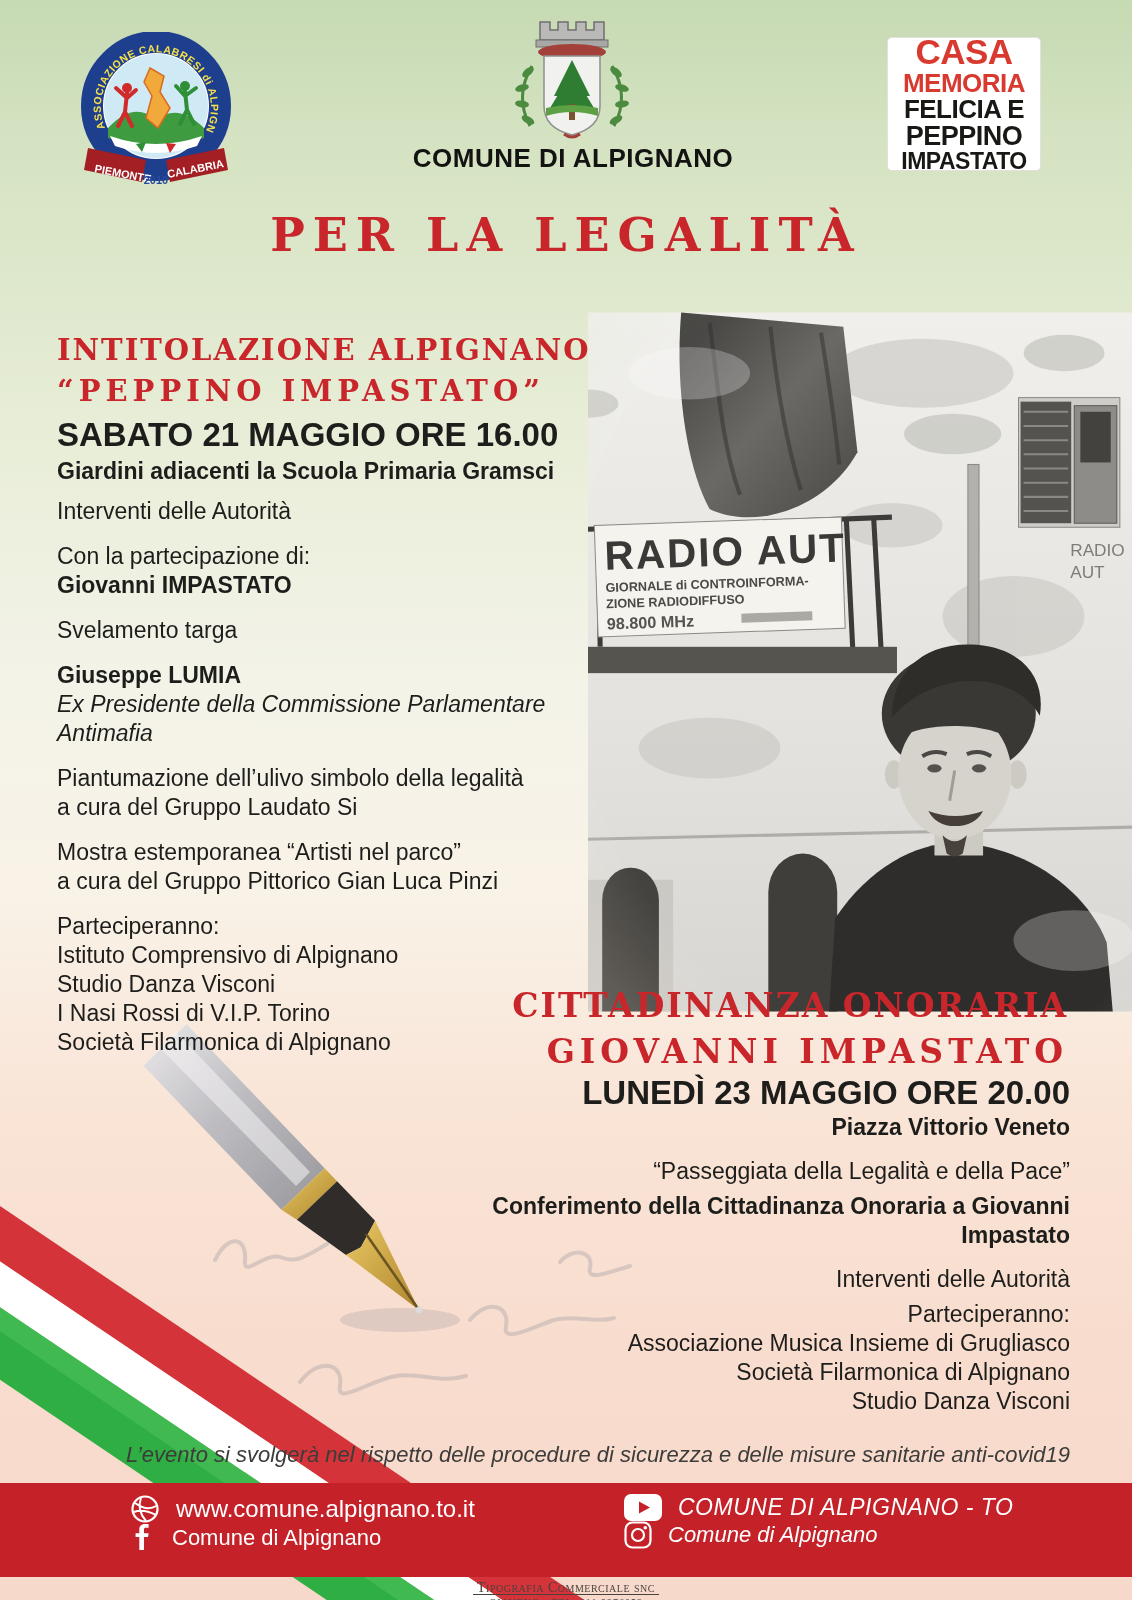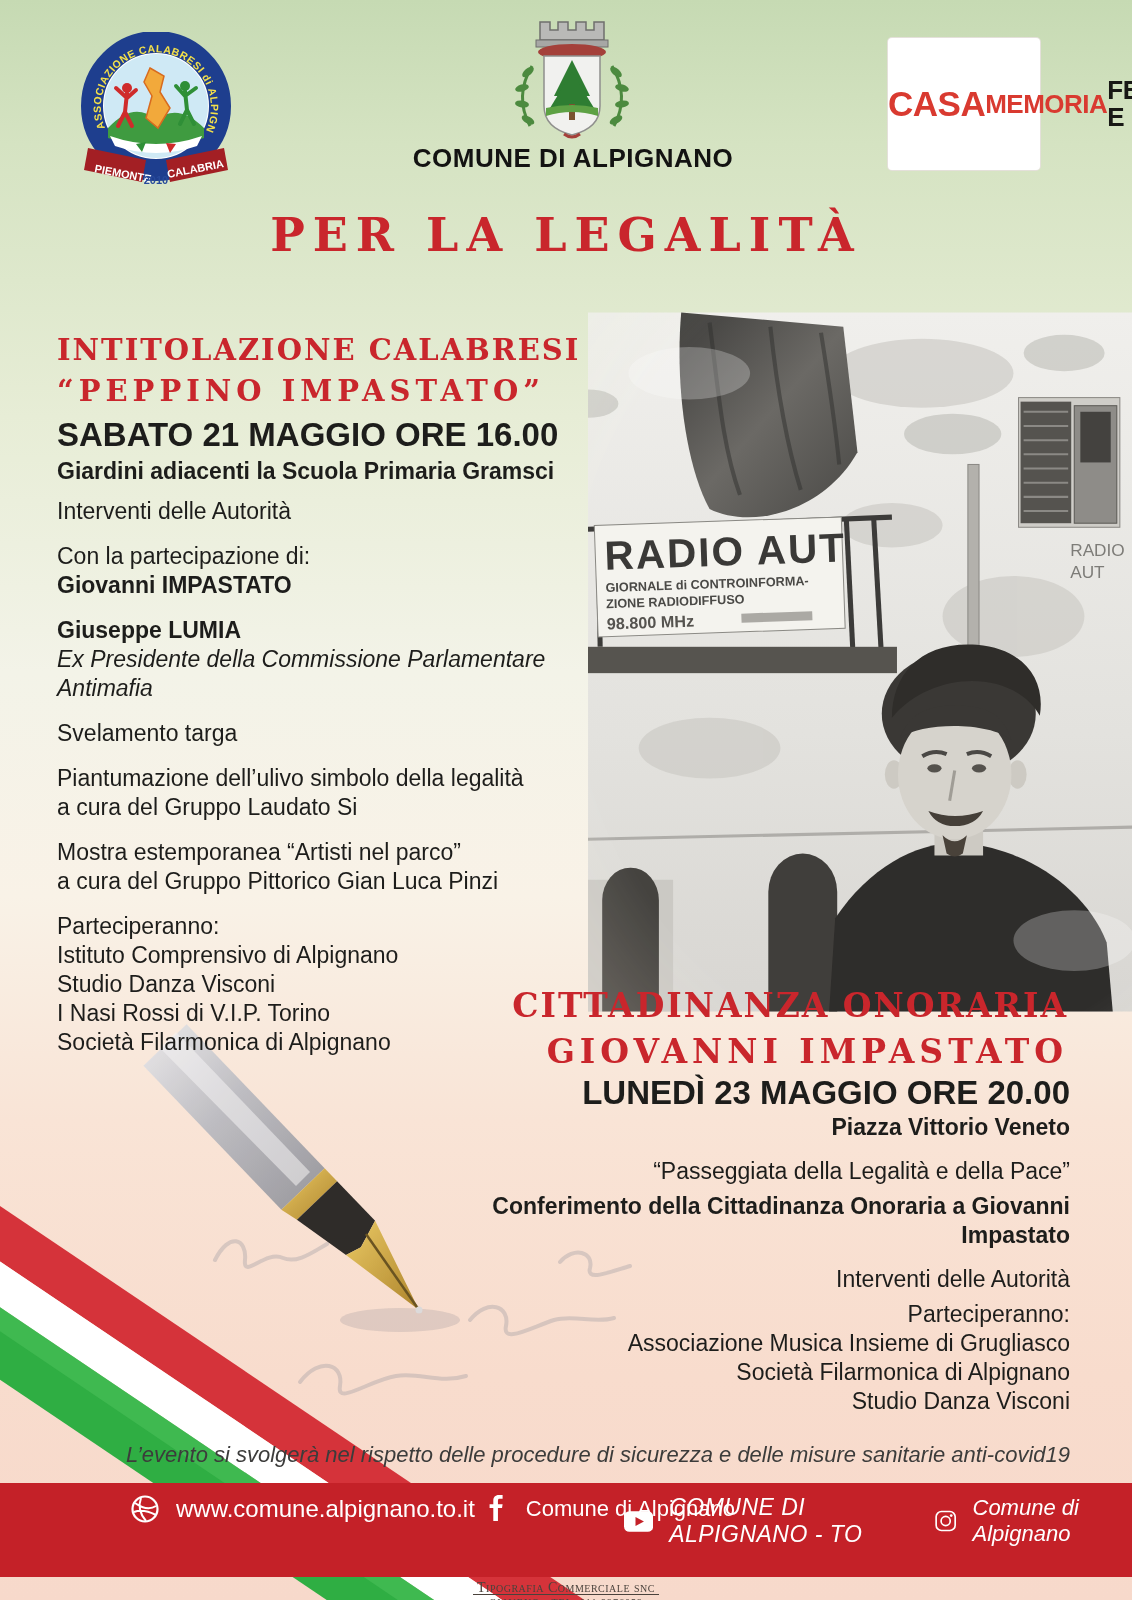--- a/index.html
+++ b/index.html
@@ -5,21 +5,21 @@
   html,body{margin:0;padding:0;background:#888;}
   .poster{
     position:relative;width:1132px;height:1600px;margin:0 auto;overflow:hidden;
     font-family:"Liberation Sans",sans-serif;color:#1d1d1b;
     background:linear-gradient(180deg,#c6dab3 0%,#d5e3c2 9%,#e7edd6 26%,#f3f3e8 42%,#f9f2e7 56%,#f9e4d6 70%,#f8dccd 86%,#f7d9cb 100%);
   }
   .abs{position:absolute;}
   
   .comune-label{font-weight:bold;font-size:26px;letter-spacing:.5px;text-align:center;color:#131312;}
   .casa-box{background:#fff;border-radius:4px;box-shadow:0 0 0 1px #e4e0da;
-    display:flex;flex-direction:row;align-items:center;line-height:1.02;
+    display:flex;flex-direction:column;align-items:center;justify-content:center;line-height:1.02;
     font-weight:bold;letter-spacing:-.5px;}
   .casa-red{color:#d93a30;}
   .casa-black{color:#181815;}
   
   .slab{font-family:"DejaVu Serif","Liberation Serif",serif;font-weight:bold;color:#c9262c;}
   .main-title{text-align:center;width:100%;line-height:1.18;}
   .main-title .l1{font-size:46px;letter-spacing:8px;}
   .main-title .l2{font-size:46px;letter-spacing:8px;}
   .ev1-h .l1{font-size:29px;letter-spacing:2px;line-height:1.42;}
   .ev1-h .l2{font-size:29px;letter-spacing:5px;line-height:1.42;}
@@ -36,21 +36,21 @@
   .ev2-col{text-align:right;font-size:23px;line-height:29px;}
   .ev2-col .gap-s{margin-top:6px;}
   .ev2-col .gap-m{margin-top:15px;}
   .covid{font-style:italic;font-size:22px;color:#3c3c3b;text-align:right;width:980px;}
   
   .photo-wrap{left:588px;top:312px;width:544px;height:700px;
     -webkit-mask-image:radial-gradient(110% 100% at 62% 48%,#000 58%,rgba(0,0,0,.82) 75%,transparent 96%);
     mask-image:radial-gradient(110% 100% at 62% 48%,#000 58%,rgba(0,0,0,.82) 75%,transparent 96%);}
   
   .footer-bar{left:0;top:1483px;width:1132px;height:94px;background:#c42128;color:#fff;z-index:5;}
-  .foot-col{position:absolute;top:11px;display:flex;flex-direction:row;gap:9px;}
+  .foot-col{position:absolute;top:11px;display:flex;flex-direction:column;}
   .foot-row{display:flex;align-items:center;gap:16px;}
   .foot-url{font-size:24px;}
   .foot-caps{font-size:23px;letter-spacing:.5px;}
   .foot-name{font-size:22px;}
   .printer{left:0;top:1578px;width:1132px;text-align:center;color:#4a423c;z-index:6;}
   .printer .nm{font-family:"Liberation Serif",serif;font-variant:small-caps;font-size:14px;letter-spacing:.5px;
     border-bottom:1px solid #4a423c;display:inline-block;padding:0 4px 0 4px;line-height:13px;}
   .printer .ad{font-family:"Liberation Serif",serif;font-size:10px;letter-spacing:1px;margin-top:1px;}
   .z1{z-index:1}.z2{z-index:2}.z3{z-index:3}
 </style>
@@ -215,33 +215,33 @@
         <path d="M350,516 Q362,528 374,516 L370,534 Q362,540 354,534 Z" fill="#49423a"></path>
       </g>
       <g fill="#ffffff" opacity="0.25">
         <ellipse cx="100" cy="60" rx="60" ry="26"></ellipse>
           <ellipse cx="480" cy="620" rx="60" ry="30"></ellipse>
       </g>
     </svg>
   </div>
 
   <div class="abs slab ev1-h z3" style="left:57px;top:330px;">
-    <div class="l1">INTITOLAZIONE CALABRESI</div>
+    <div class="l1">INTITOLAZIONE ALPIGNANO</div>
     <div class="l2">“PEPPINO IMPASTATO”</div>
   </div>
   <div class="abs date-line z3" style="left:57px;top:416px;">SABATO 21 MAGGIO ORE 16.00</div>
   <div class="abs loc-line z3" style="left:57px;top:458px;">Giardini adiacenti la Scuola Primaria Gramsci</div>
 
   <div class="abs body-col z3" style="left:57px;top:497px;width:560px;">
     <p>Interventi delle Autorità</p>
     <p><span>Con la partecipazione di:</span><br>
       <span class="b">Giovanni IMPASTATO</span></p>
+    <p>Svelamento targa</p>
     <p><span class="b">Giuseppe LUMIA</span><br>
       <span class="i">Ex Presidente della Commissione Parlamentare Antimafia</span></p>
-    <p>Svelamento targa</p>
     <p><span>Piantumazione dell’ulivo simbolo della legalità</span><br>
       <span>a cura del Gruppo Laudato Si</span></p>
     <p><span>Mostra estemporanea “Artisti nel parco”</span><br>
       <span>a cura del Gruppo Pittorico Gian Luca Pinzi</span></p>
     <p style="margin-bottom:0;">
       <span>Parteciperanno:</span><br>
       <span>Istituto Comprensivo di Alpignano</span><br>
       <span>Studio Danza Visconi</span><br>
       <span>I Nasi Rossi di V.I.P. Torino</span><br>
       <span>Società Filarmonica di Alpignano</span>

